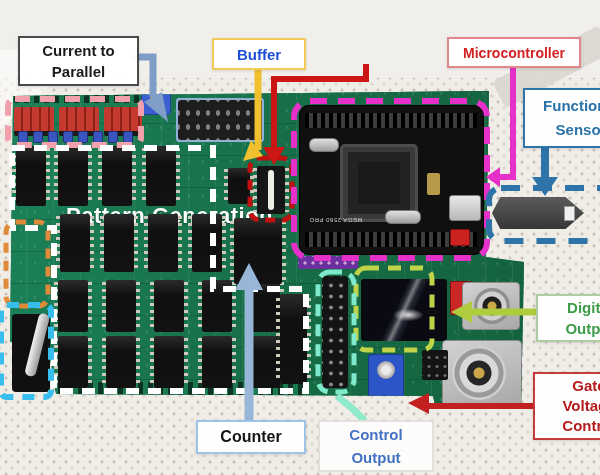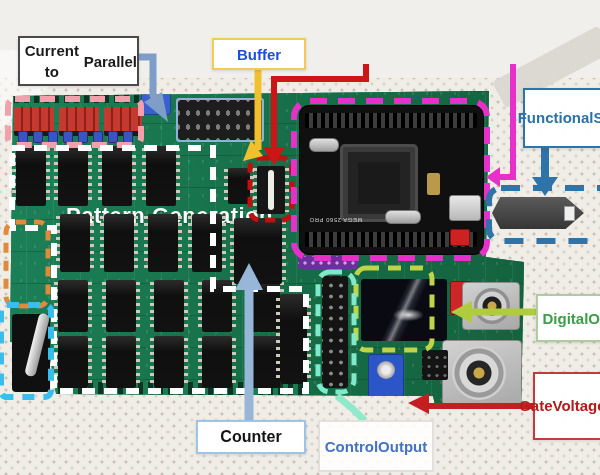--- a/index.html
+++ b/index.html
@@ -86,21 +86,21 @@
   .sensor{position:absolute;left:492px;top:197px;width:92px;height:32px;
     clip-path:polygon(0% 50%,9% 0%,80% 0%,100% 50%,80% 100%,9% 100%);
     background:linear-gradient(180deg,#5A5A5A,#363636);}
   .sensor-detail{position:absolute;right:10%;top:28%;width:9px;height:13px;background:#EFEFEF;border:1px solid #999;}
 
   
   #overlay{position:absolute;inset:0;pointer-events:none;}
 
   
   .callout{position:absolute;background:rgba(255,255,255,.97);border:2px solid #999;
-    display:flex;flex-direction:row;align-items:center;justify-content:center;
+    display:flex;flex-direction:column;align-items:center;justify-content:center;
     font-weight:bold;text-align:center;box-shadow:0 1px 3px rgba(0,0,0,.12);}
   .callout span{display:block;}
   .lb-c2f{left:18px;top:36px;width:117px;height:46px;border-color:#4A4A4A;font-size:15px;line-height:21px;}
   .lb-buffer{left:212px;top:38px;width:90px;height:28px;border-color:#F2CA56;font-size:15px;}
   .lb-mosfet{left:315px;top:36px;width:98px;height:28px;border-color:#D15151;font-size:15px;}
   .lb-micro{left:447px;top:37px;width:130px;height:27px;border-color:#E28787;font-size:14px;}
   .lb-fsensor{left:523px;top:88px;width:112px;height:56px;border-color:#2E74A8;font-size:15px;line-height:24px;}
   .lb-digital{left:536px;top:294px;width:104px;height:44px;border-color:#AECBA1;font-size:15px;line-height:21px;}
   .lb-gate{left:533px;top:372px;width:108px;height:64px;border-color:#C43B3B;font-size:15px;line-height:20px;}
   .lb-counter{left:196px;top:420px;width:106px;height:30px;border-color:#9DC3E6;font-size:16px;}
@@ -234,20 +234,23 @@
     <polyline points="365,421 353,409 337,396" fill="none" stroke-width="7" stroke-linejoin="round" stroke="#8FE9CB"></polyline>
   </svg>
 
   <div class="callout lb-c2f" style="color: rgb(27, 27, 27);">
     <span>Current to</span>
     <span>Parallel</span>
   </div>
   <div class="callout lb-buffer" style="color: #1d4ed8;">
     <span>Buffer</span>
   </div>
+  <div class="callout lb-micro" style="color: rgb(211, 33, 33);">
+    <span>Microcontroller</span>
+  </div>
   <div class="callout lb-fsensor" style="color: rgb(41, 115, 168);">
     <span>Functional</span>
     <span>Sensor</span>
   </div>
   <div class="callout lb-digital" style="color: rgb(63, 156, 73);">
     <span>Digital</span>
     <span>Output</span>
   </div>
   <div class="callout lb-gate" style="color: rgb(181, 27, 27);">
     <span>Gate</span>

